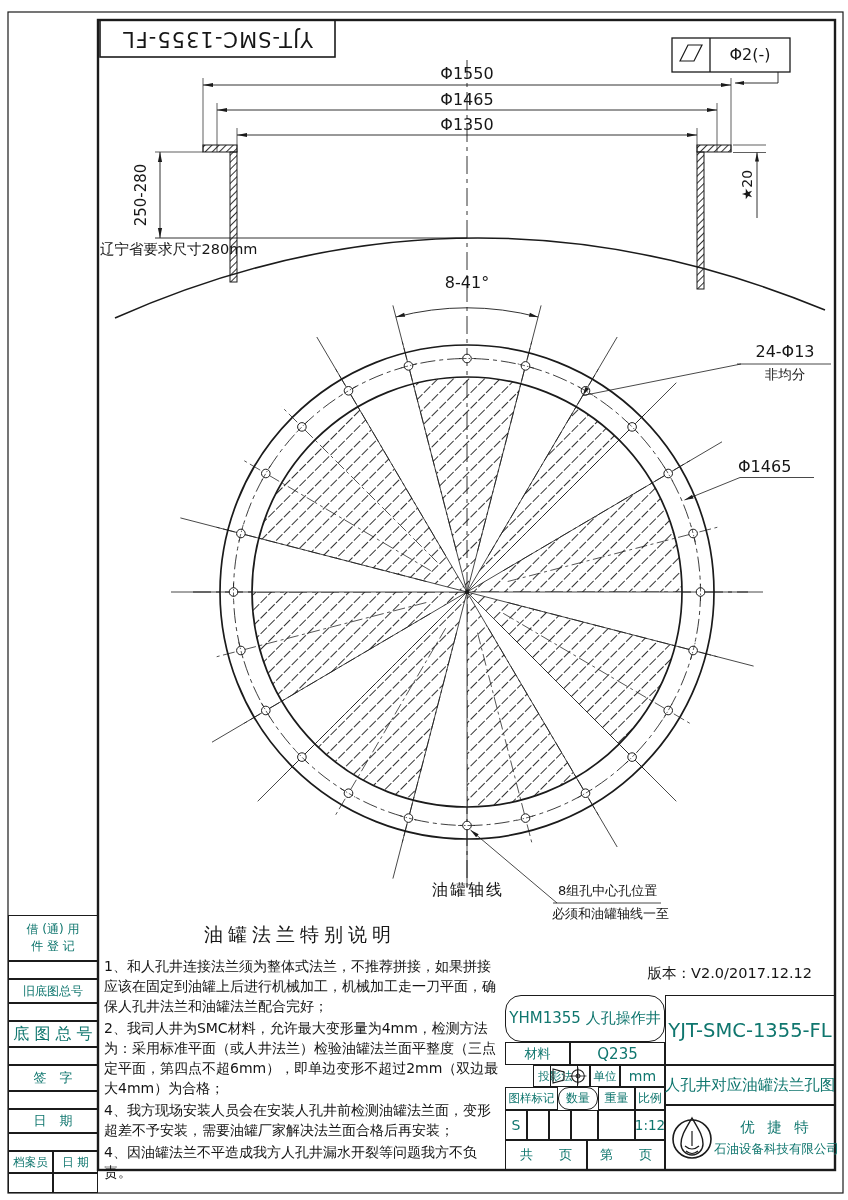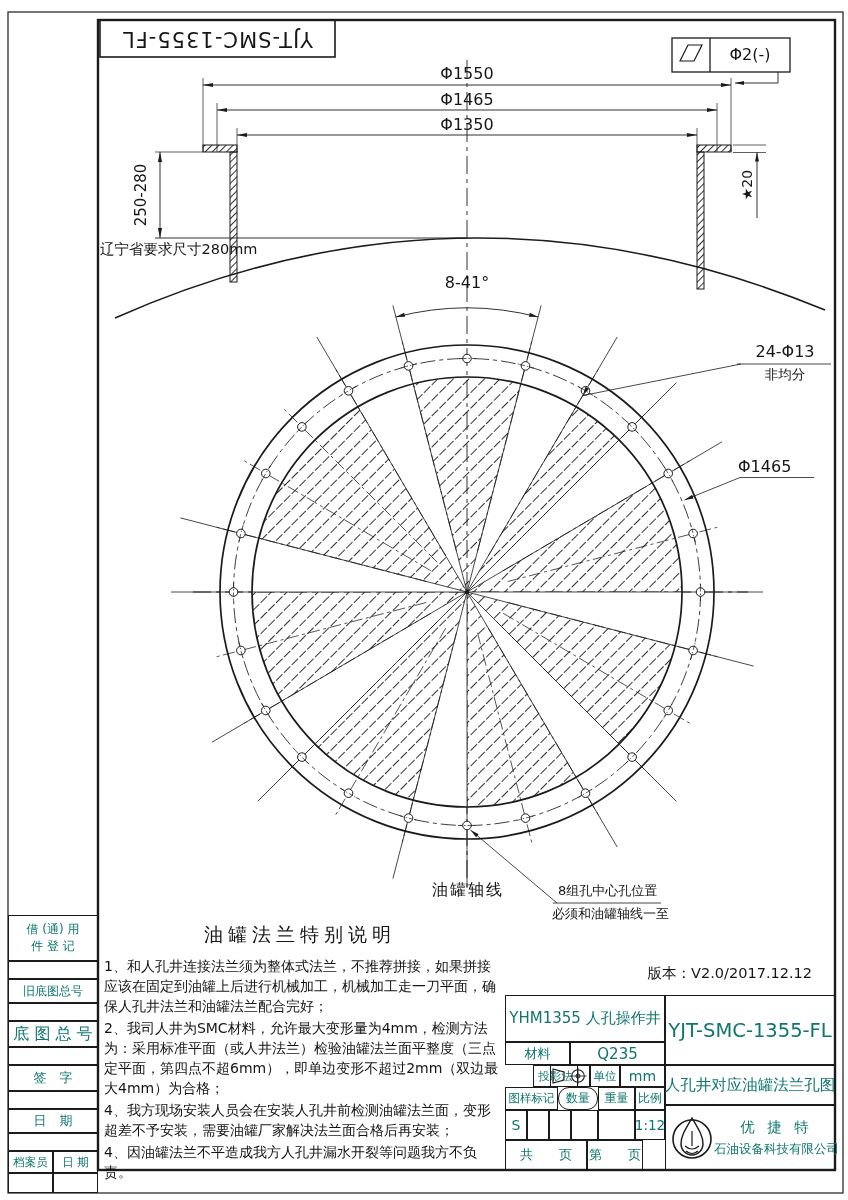--- a/index.html
+++ b/index.html
@@ -224,21 +224,21 @@
     <div class="cell" style="left:0;top:176px;width:90px;height:18px;"></div>
     <div class="cell" style="left:0;top:194px;width:90px;height:24px;font-size:13px;">日　期</div>
     <div class="cell" style="left:0;top:218px;width:90px;height:18px;"></div>
     <div class="cell" style="left:0;top:236px;width:45px;height:22px;font-size:11.5px;">档案员</div>
     <div class="cell" style="left:45px;top:236px;width:45px;height:22px;font-size:11.5px;">日 期</div>
     <div class="cell" style="left:0;top:258px;width:45px;height:20px;"></div>
     <div class="cell" style="left:45px;top:258px;width:45px;height:20px;"></div>
   </div>
 
   <div class="cellbox" style="left:505px;top:995px;width:330px;height:175px;">
-    <div class="cell" style="left:0;top:0;width:160px;height:47px;font-size:15px;">YHM1355 人孔操作井</div>
+    <div class="cell" style="left:0;top:0;width:160px;height:47px;font-size:15px;border-radius:16px;">YHM1355 人孔操作井</div>
     <div class="cell" style="left:0;top:47px;width:65px;height:23px;font-size:13px;">材料</div>
     <div class="cell" style="left:65px;top:47px;width:95px;height:23px;font-size:15px;">Q235</div>
     <div class="cell" style="left:0;top:70px;width:45px;height:22px;font-size:11.5px;margin-left:28px;">投影法</div>
     <div class="cell" style="left:45px;top:70px;width:40px;height:22px;">
       <svg width="38" height="20" viewBox="0 0 38 20">
         <polygon points="2,3 2,17 13,14 13,6" fill="none" stroke="#1b1b1b" stroke-width="1.1"></polygon>
         <g>
           <circle cx="27" cy="10" r="6.3" fill="none" stroke="#1b1b1b" stroke-width="1.1"></circle>
           <circle cx="27" cy="10" r="2" fill="none" stroke="#1b1b1b" stroke-width="1"></circle>
           <line x1="18.5" y1="10" x2="35.5" y2="10" stroke="#1b1b1b" stroke-width="0.8"></line>
@@ -252,21 +252,21 @@
     <div class="cell" style="left:53px;top:92px;width:40px;height:23px;font-size:12px;border-radius:11px;">数量</div>
     <div class="cell" style="left:93px;top:92px;width:37px;height:23px;font-size:12px;">重量</div>
     <div class="cell" style="left:130px;top:92px;width:30px;height:23px;font-size:12px;">比例</div>
     <div class="cell" style="left:0;top:115px;width:22px;height:30px;font-size:14px;">S</div>
     <div class="cell" style="left:22px;top:115px;width:22px;height:30px;"></div>
     <div class="cell" style="left:44px;top:115px;width:22px;height:30px;"></div>
     <div class="cell" style="left:66px;top:115px;width:27px;height:30px;"></div>
     <div class="cell" style="left:93px;top:115px;width:37px;height:30px;"></div>
     <div class="cell" style="left:130px;top:115px;width:30px;height:30px;font-size:13.5px;">1:12</div>
     <div class="cell" style="left:0;top:145px;width:82px;height:30px;font-size:13px;">共　　页</div>
-    <div class="cell" style="left:82px;top:145px;width:56px;height:30px;font-size:13px;">第　　页</div>
+    <div class="cell" style="left:82px;top:145px;width:78px;height:30px;font-size:13px;">第　　页</div>
     <div class="cell" style="left:160px;top:0;width:170px;height:70px;font-size:19.5px;">YJT-SMC-1355-FL</div>
     <div class="cell" style="left:160px;top:70px;width:170px;height:40px;font-size:15.5px;">人孔井对应油罐法兰孔图</div>
     <div class="cell" style="left:160px;top:110px;width:170px;height:65px;justify-content:flex-start;">
       <svg width="44" height="50" viewBox="0 0 44 50" style="margin-left:4px;flex:none;">
         <circle cx="22" cy="26" r="19" fill="none" stroke="#1b1b1b" stroke-width="1.6"></circle>
         <path d="M22,5 C15,17 11,23 11,31 a11,11 0 0 0 22,0 C33,23 29,17 22,5 Z" fill="none" stroke="#1b1b1b" stroke-width="1.4"></path>
         <line x1="22" y1="18" x2="22" y2="33" stroke="#1b1b1b" stroke-width="1.2"></line>
         <path d="M15,33 q7,6 14,0" fill="none" stroke="#1b1b1b" stroke-width="1.2"></path>
         <path d="M16,38 q6,5 12,0" fill="none" stroke="#1b1b1b" stroke-width="1.2"></path>
       </svg>

